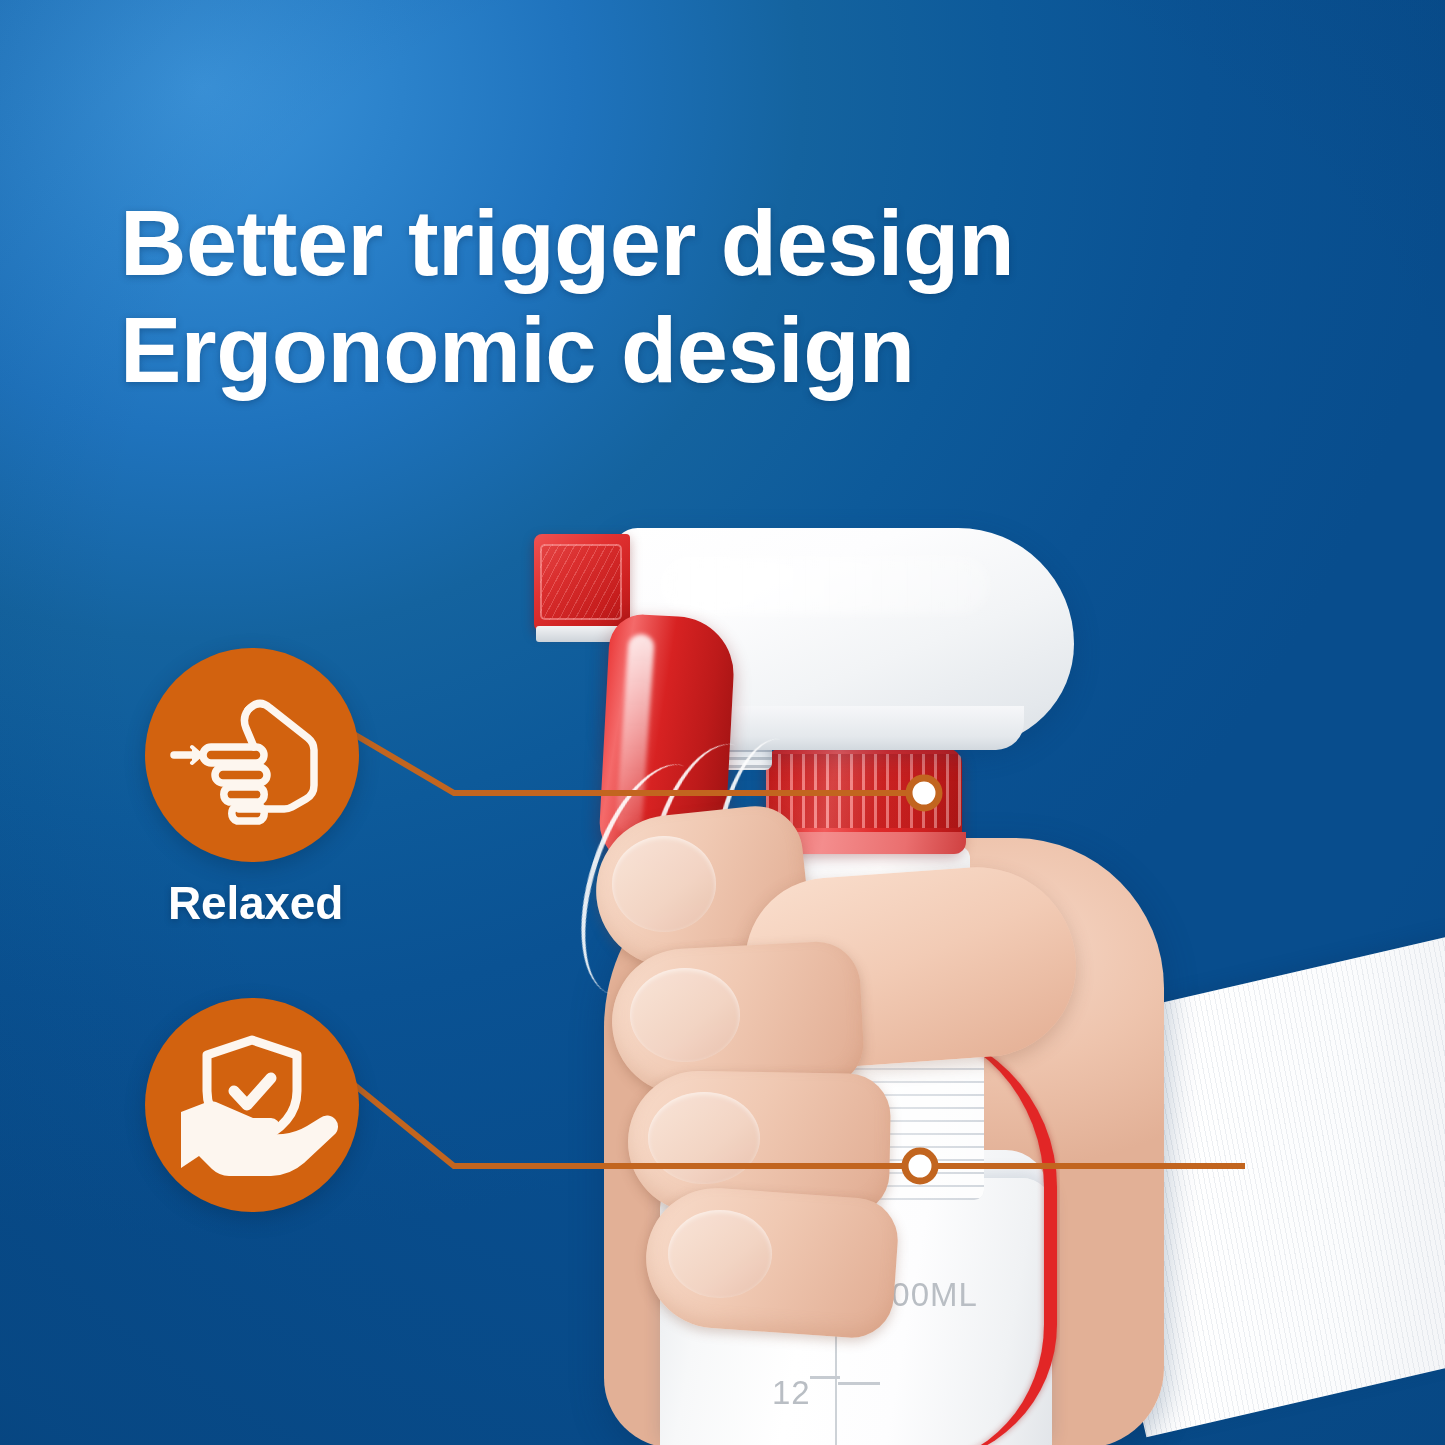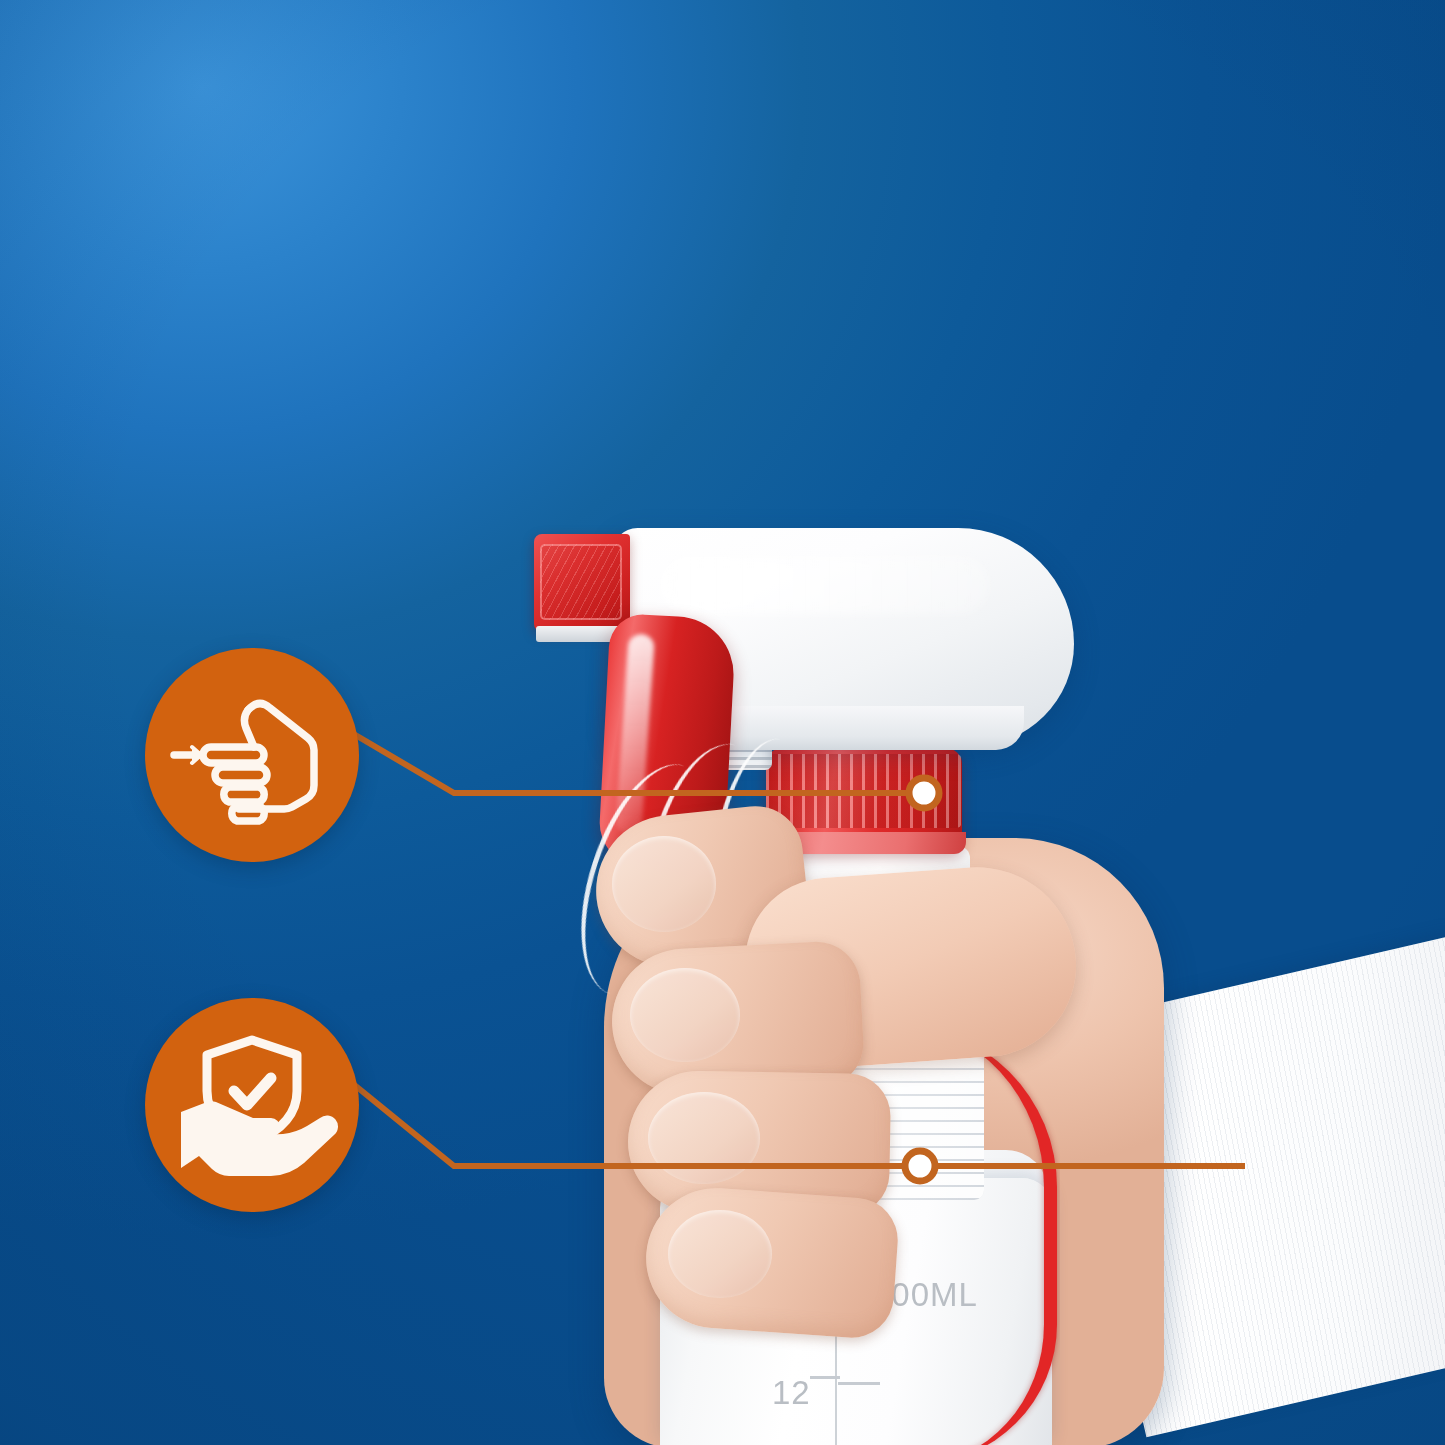--- a/index.html
+++ b/index.html
@@ -449,37 +449,40 @@
 
   <svg class="connectors" viewBox="0 0 1445 1445">
     <polyline points="352,733 454,793 924,793" fill="none" stroke="#c2651f" stroke-width="6" stroke-linejoin="miter" stroke-linecap="butt"></polyline>
     <circle cx="924" cy="793" r="15" fill="#ffffff" stroke="#c2651f" stroke-width="7"></circle>
 
     <polyline points="352,1083 454,1166 1245,1166" fill="none" stroke="#c2651f" stroke-width="6" stroke-linejoin="miter" stroke-linecap="butt"></polyline>
     <circle cx="920" cy="1166" r="15" fill="#ffffff" stroke="#c2651f" stroke-width="7"></circle>
   </svg>
 
   <div class="headline">
+    <span class="ln">Better trigger design</span>
+    <span class="ln">Ergonomic design</span>
   </div>
 
   <div class="badge" id="badge-relaxed">
     <svg viewBox="0 0 214 214">
       <g fill="none" stroke="#fdf6ef" stroke-width="7.5" stroke-linecap="round" stroke-linejoin="round">
         <path d="M29 107 h26"></path>
         <path d="M47 99 l9 8 -9 8" fill="#fdf6ef" stroke-width="4"></path>
         <path d="M66 99 h45 a8 8 0 0 1 0 16 h-45 a8 8 0 0 1 0 -16 z"></path>
         <path d="M78 119 h36 a8 8 0 0 1 0 16 h-36 a8 8 0 0 1 0 -16 z"></path>
         <path d="M84 139 h30 a8 8 0 0 1 0 15 h-30 a8 8 0 0 1 0 -15 z"></path>
         <path d="M92 158 h22 a8 8 0 0 1 0 15 h-22 a8 8 0 0 1 0 -15 z"></path>
         <path d="M103 62 q11 -12 22 -2 l38 30 a16 16 0 0 1 6 12 v35 a16 16 0 0 1 -8 14
                  l-14 8 a16 16 0 0 1 -8 2 h-45"></path>
         <path d="M103 62 q-6 8 -2 18 l8 19"></path>
       </g>
     </svg>
   </div>
+  <div class="badge-label" id="label-relaxed">Relaxed</div>
 
   <div class="badge" id="badge-comfortable">
     <svg viewBox="0 0 214 214">
       <path d="M107 42 L152 57 v36 q0 34 -45 52 q-45 -18 -45 -52 V57 Z" fill="none" stroke="#fdf6ef" stroke-width="9" stroke-linejoin="round"></path>
       <path d="M89 93 l13 14 24 -27" fill="none" stroke="#fdf6ef" stroke-width="11" stroke-linecap="round" stroke-linejoin="round"></path>
       <path d="M36 114 l26 -10 a13 13 0 0 1 9 0 l37 16 h18 a9 9 0 0 1 0 18 h-32
                l44 -2 a60 60 0 0 0 24 -8 l13 -8 a11 11 0 0 1 14 17
                l-30 28 a52 52 0 0 1 -33 13 H84 a26 26 0 0 1 -17 -7 l-13 -13
                -18 12 Z" fill="#fdf6ef"></path>
     </svg>

